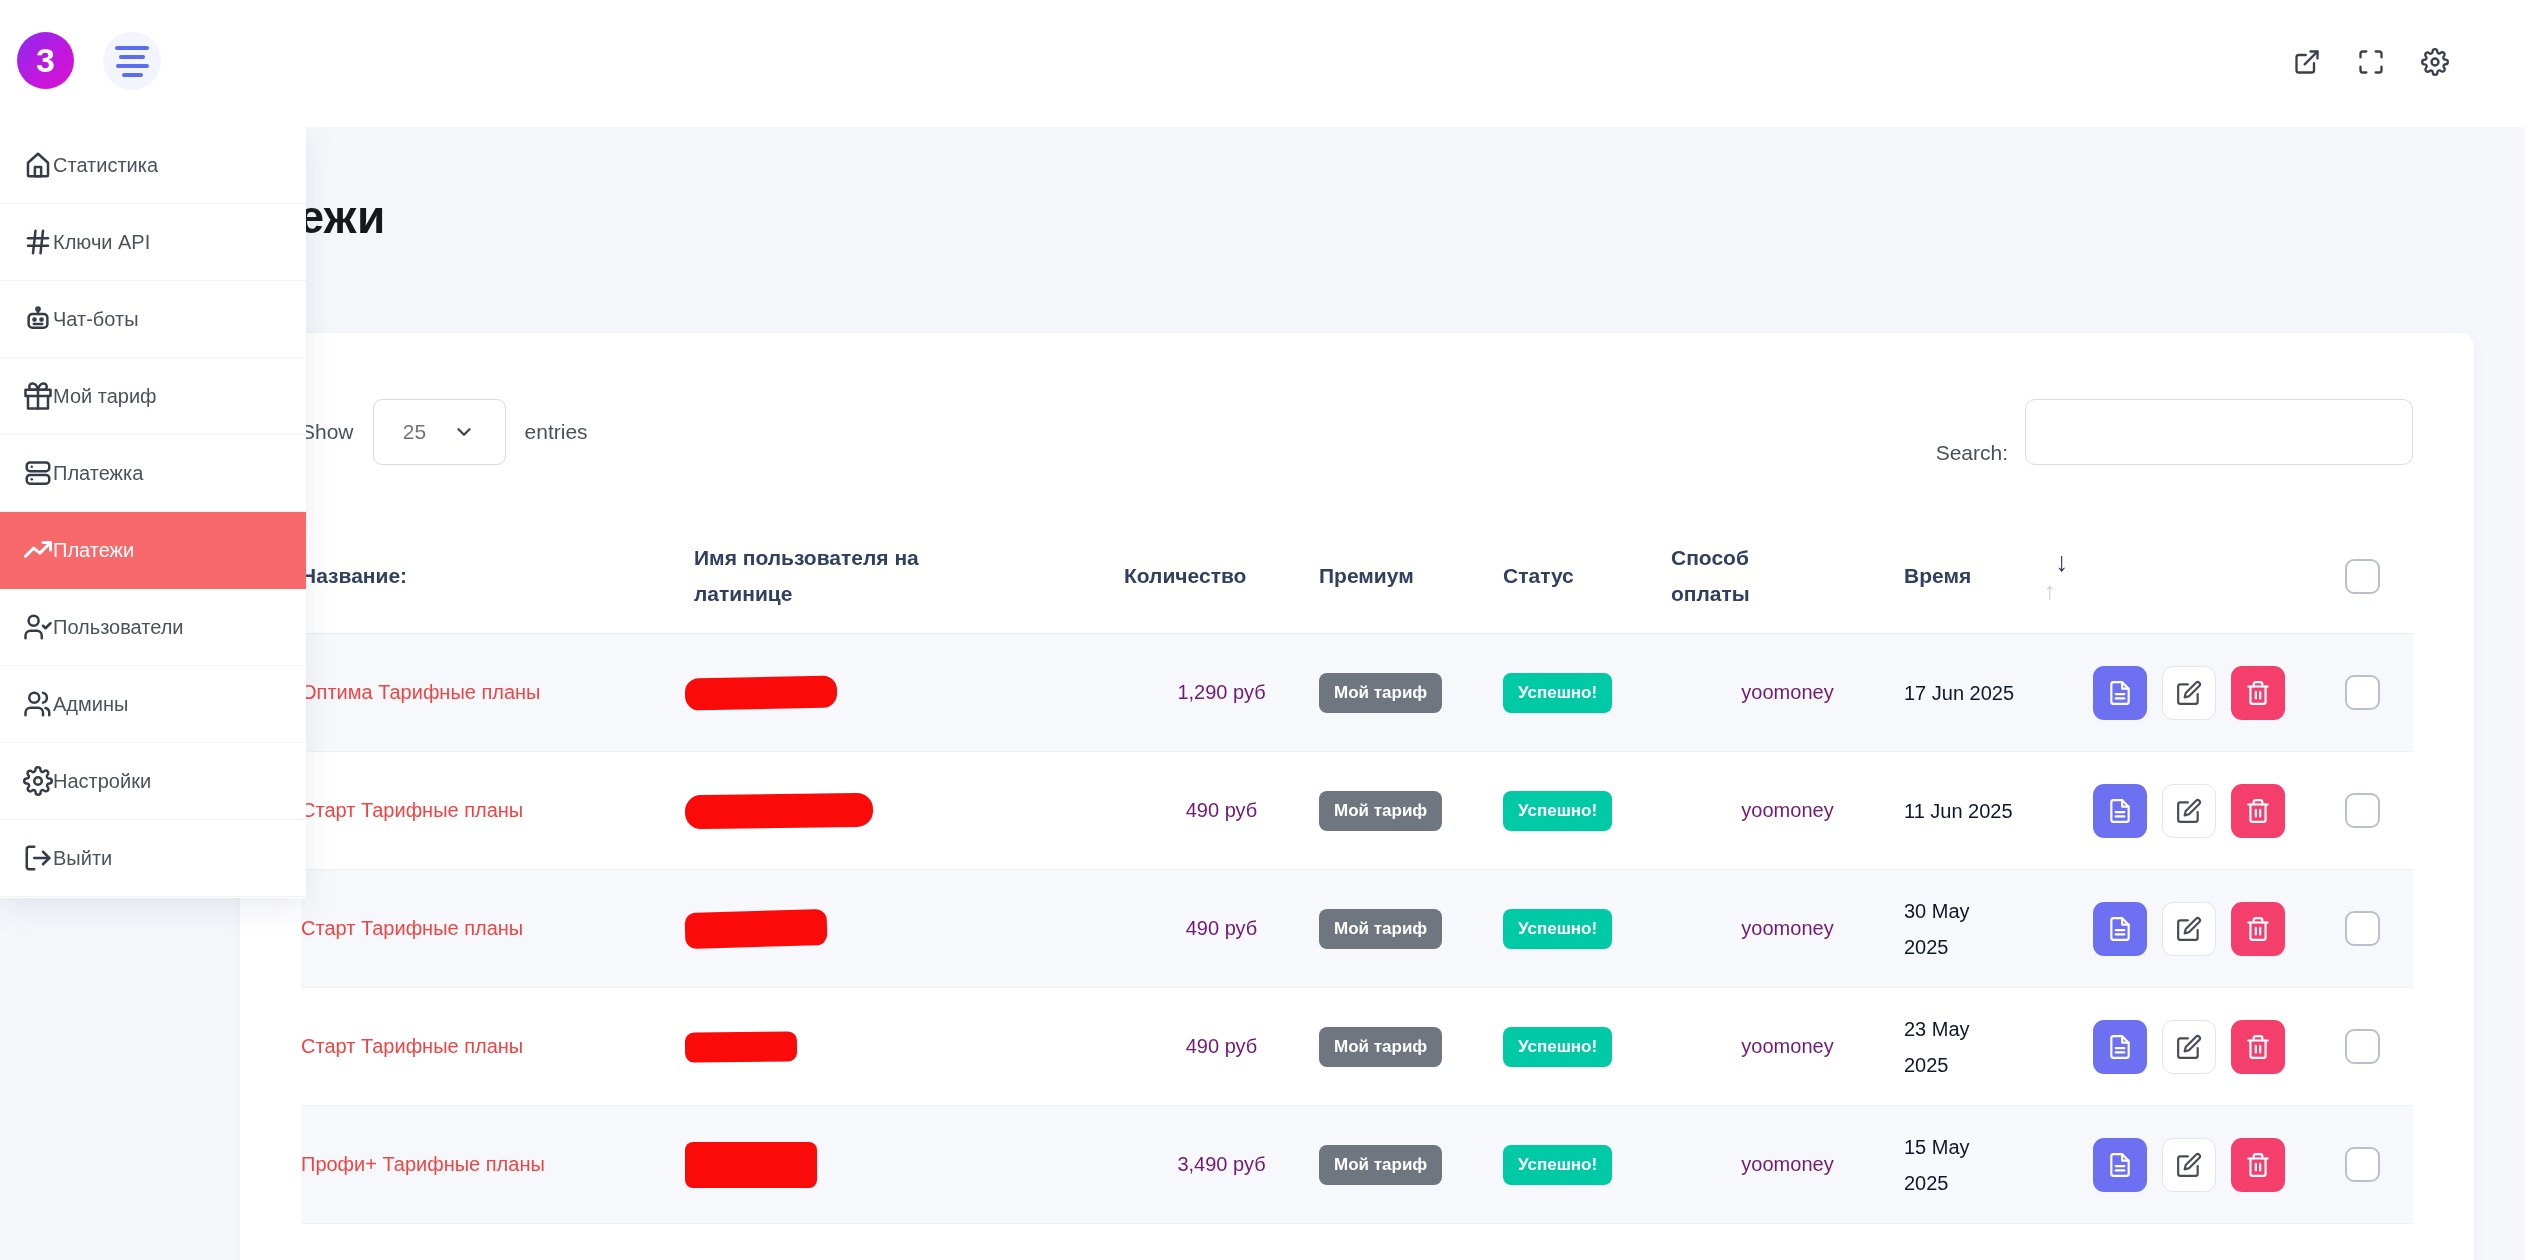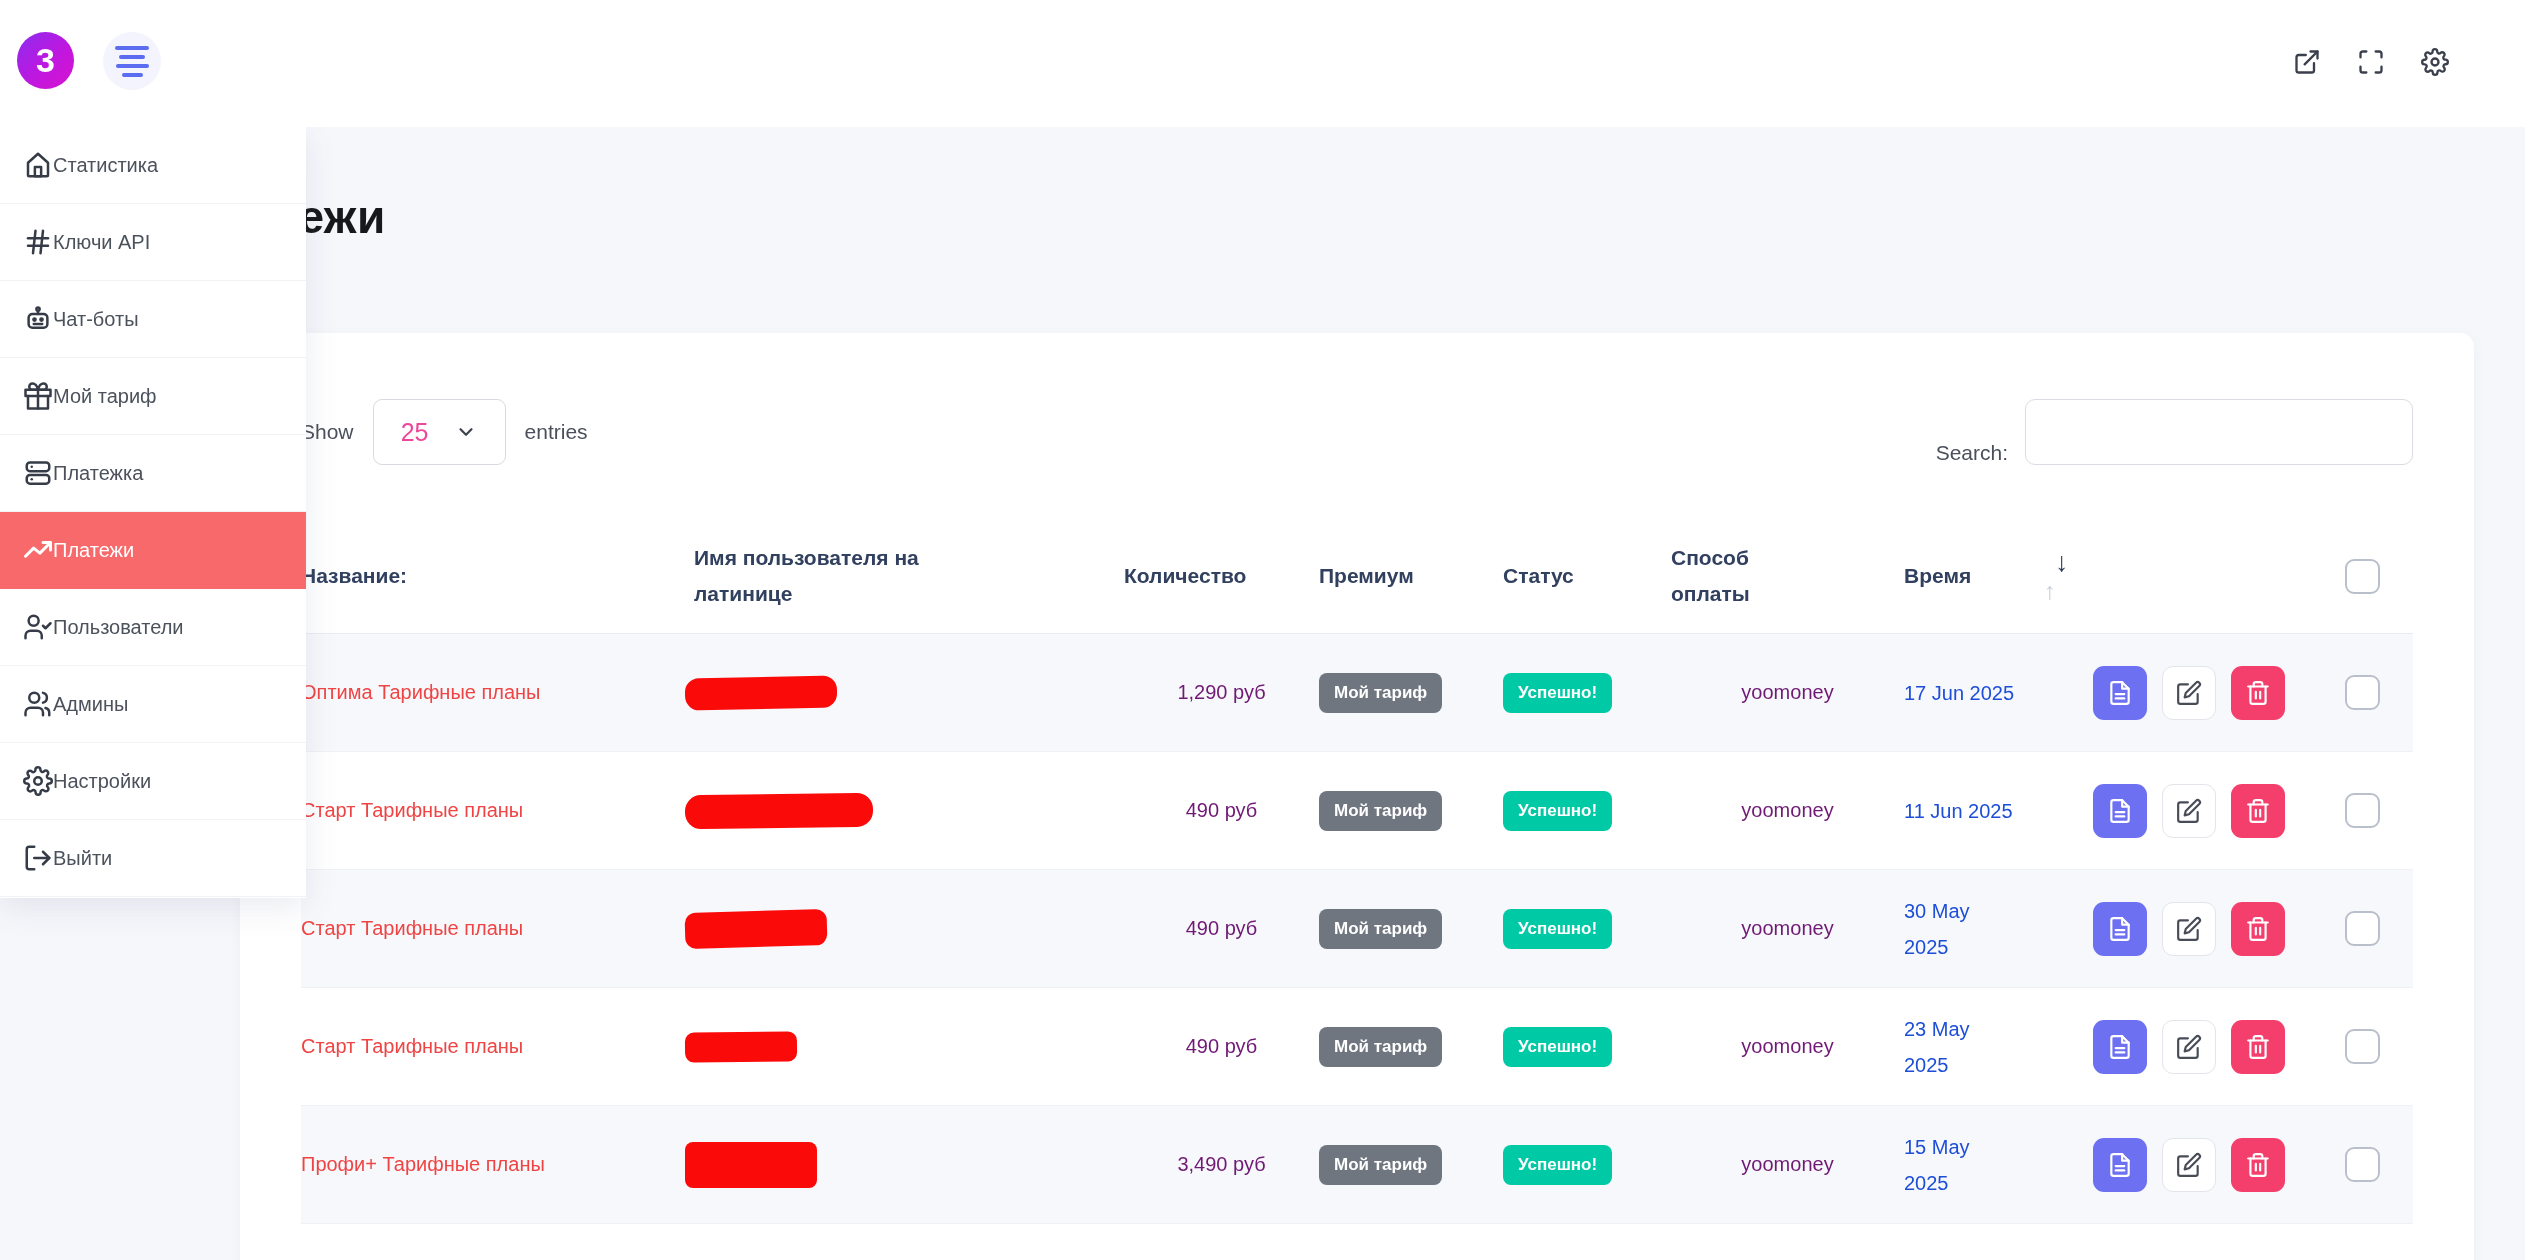--- a/index.html
+++ b/index.html
@@ -44,42 +44,42 @@
   .page-title { position:absolute; left:186px; top:190px; z-index:5; font-size:46px; font-weight:600; color:#17181a; letter-spacing:.5px; }
   .card {
     position:absolute; left:240px; top:333px; width:2234px; height:1060px; z-index:5;
     background:#fff; border-radius:14px; box-shadow:0 3px 12px rgba(120,130,160,.07); padding:0 61px;
   }
   
   .controls { margin-top:66px; height:66px; display:flex; align-items:center; justify-content:space-between; }
   .show-group { display:flex; align-items:center; gap:19px; font-size:21px; color:#4a505b; }
   .page-select {
     width:133px; height:66px; border:1px solid #d7dae1; border-radius:9px; background:#fff;
-    display:flex; align-items:center; justify-content:center; gap:27px; font-size:25px; color:#ec4899; cursor:pointer;
+    display:flex; align-items:center; justify-content:center; gap:27px; font-size:21px; color:#737373; cursor:pointer;
   }
   .page-select svg { width:22px; height:22px; color:#3c424d; }
   .search-group { display:flex; align-items:flex-end; gap:17px; font-size:21px; color:#4a505b; }
   .search-input {
     width:388px; height:66px; border:1px solid #d9dce2; border-radius:10px; background:#fff;
     font-size:21px; padding:0 18px; font-family:inherit; color:#41474f; outline:none;
   }
   
   .tgrid { display:grid; grid-template-columns:393px 430px 195px 184px 168px 233px 140px 267px 102px; align-items:center; }
   .thead { margin-top:54px; height:115px; border-bottom:1px solid #e9ebf0; }
   .thead .hcell { font-size:21px; font-weight:700; color:#31405f; line-height:1.72; }
   .hcell .narrow-260 { display:inline-block; max-width:265px; }
   .hcell .narrow-120 { display:inline-block; max-width:122px; }
   .sort-col { display:flex; flex-direction:column; align-items:flex-start; gap:0; line-height:1; }
   .arrow-down { color:#2e3d5e; font-size:27px; transform:translateX(11px); cursor:pointer; }
   .arrow-up { color:#c7cdd8; font-size:24px; margin-top:3px; cursor:pointer; }
   .trow { height:118px; border-bottom:1px solid #f0f1f5; }
   .tbody .trow:nth-of-type(odd) { background:#f7f8fb; }
   .name-link { font-size:20px; color:#ef4444; text-decoration:none; cursor:pointer; }
   .cell-text { font-size:20px; color:#701a75;text-align:center; }
-  .date-cell { font-size:20px; color:#1d4ed8; width:114px; line-height:1.8; }
+  .date-cell { font-size:20px; color:#0f172a; width:114px; line-height:1.8; }
   .redaction { background:#fb0a0a; margin-left:-9px; }
   .tbody .trow:nth-of-type(1) .redaction { width:152px; height:32px; border-radius:14px; transform:rotate(-1.2deg); }
   .tbody .trow:nth-of-type(2) .redaction { width:188px; height:34px; border-radius:16px; transform:rotate(-0.8deg); }
   .tbody .trow:nth-of-type(3) .redaction { width:142px; height:36px; border-radius:11px; transform:rotate(-1.6deg); }
   .tbody .trow:nth-of-type(4) .redaction { width:112px; height:30px; border-radius:9px; transform:rotate(-0.6deg); }
   .tbody .trow:nth-of-type(5) .redaction { width:132px; height:46px; border-radius:8px; }
   .badge { display:inline-block; color:#fff; font-size:17px; font-weight:700; padding:10px 15px; border-radius:8px; white-space:nowrap; }
   .badge-premium { background:#6f7680; }
   .badge-status { background:#00c9a5; }
   .actions { display:flex; gap:15px; padding-left:49px; }

